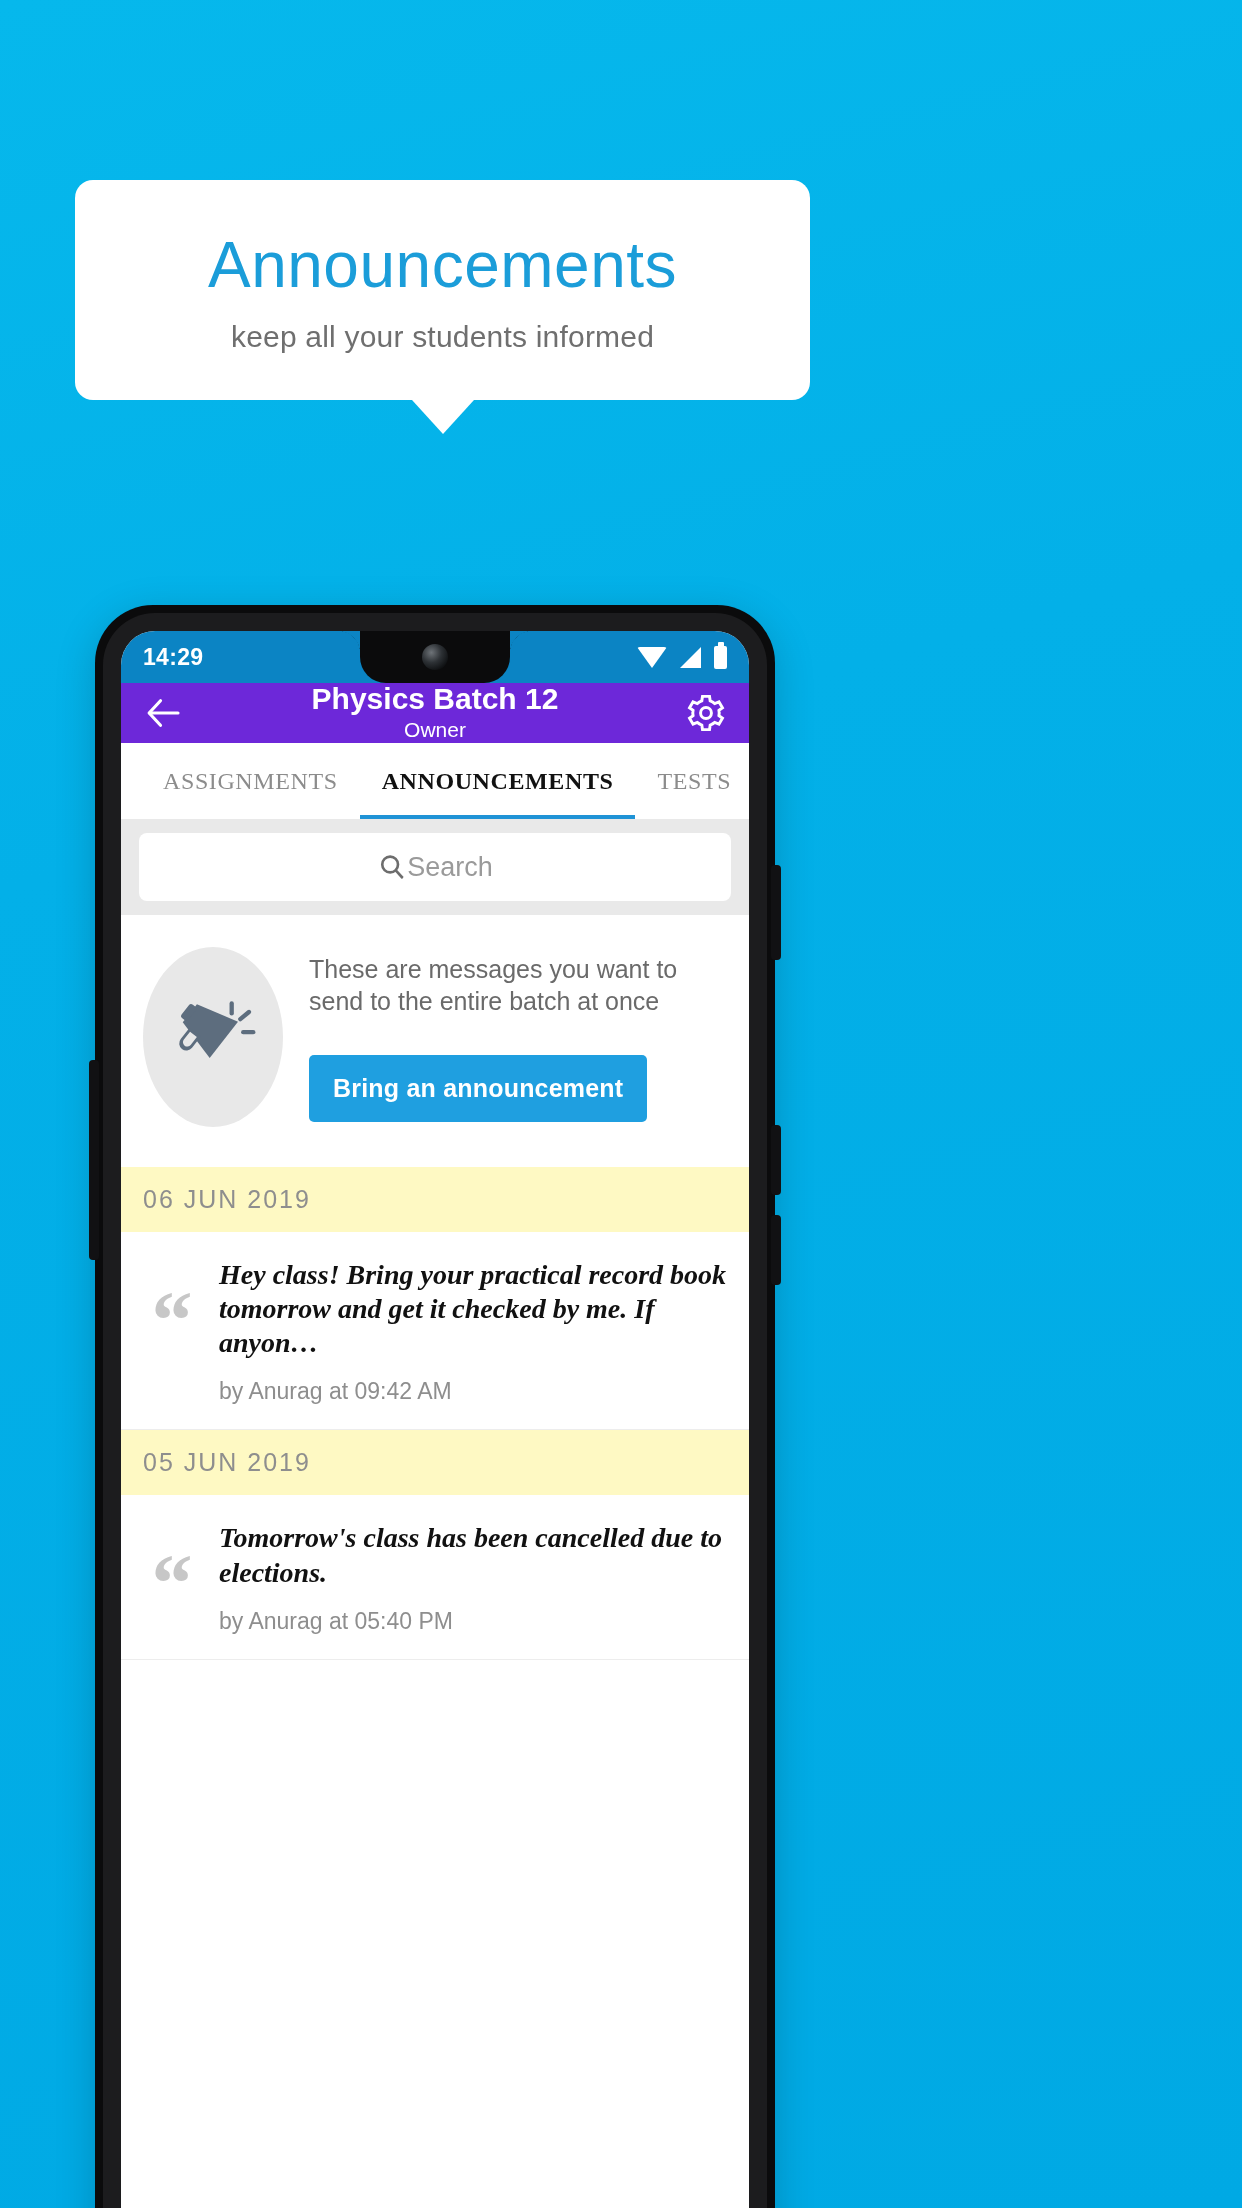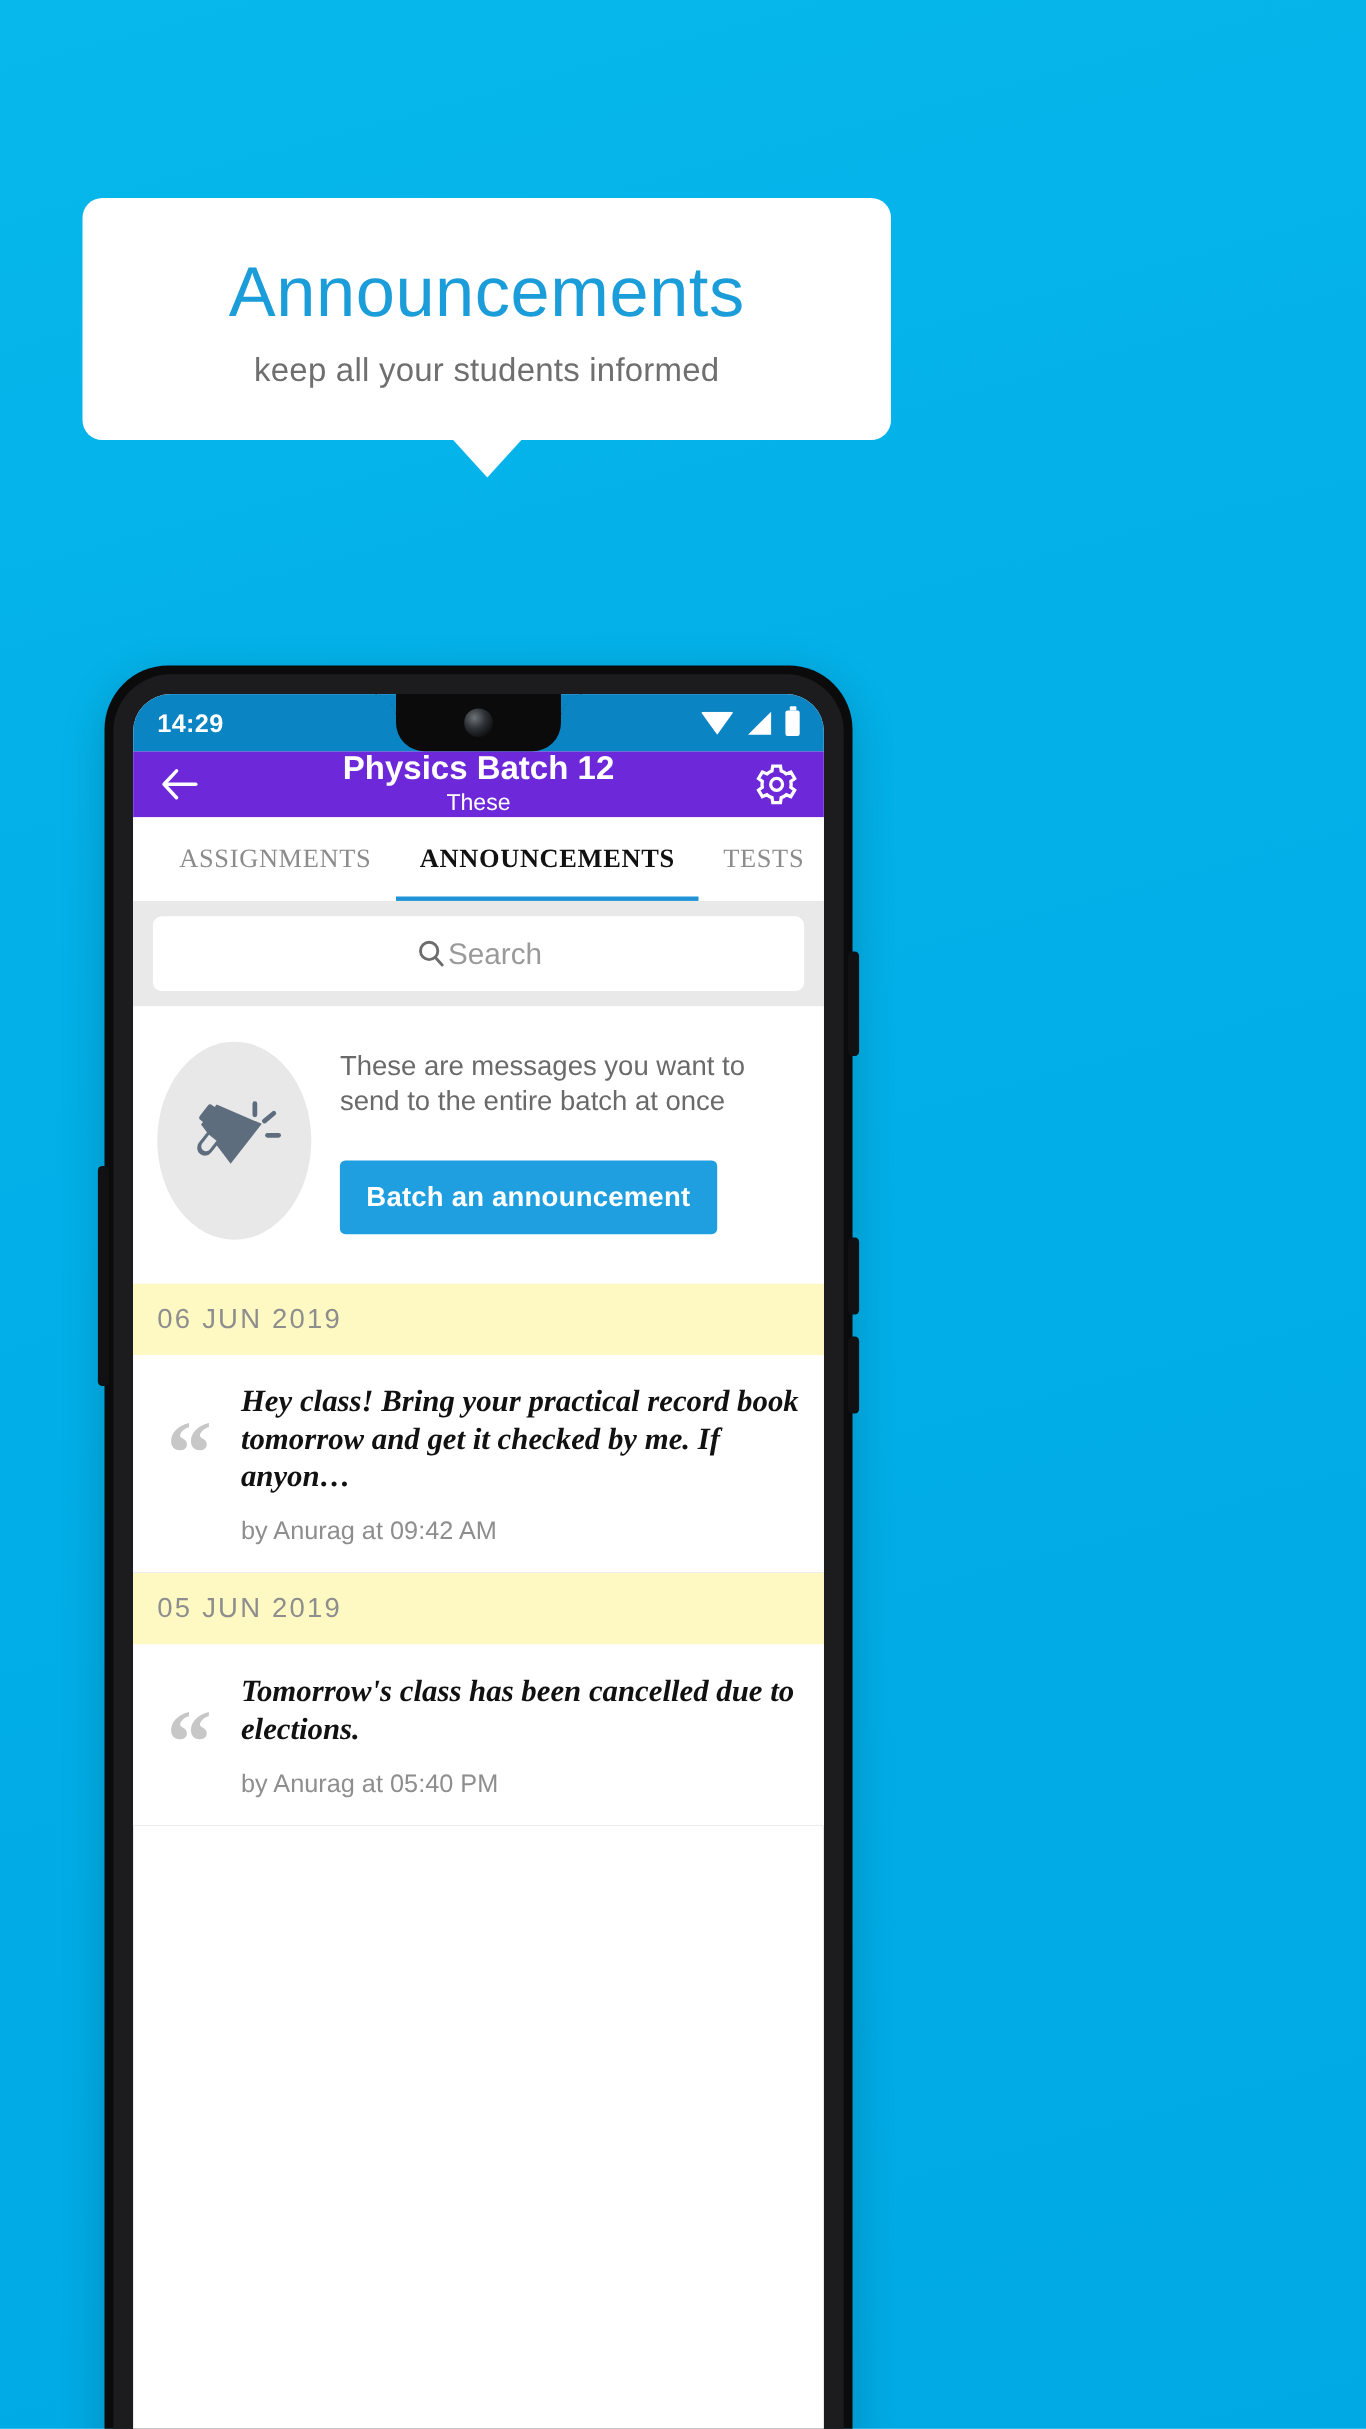--- a/index.html
+++ b/index.html
@@ -373,21 +373,21 @@
 
     <div class="appbar">
       <span class="back-arrow">
         <svg viewBox="0 0 24 24" width="42" height="42" fill="none" stroke="#ffffff" stroke-width="1.8" stroke-linecap="round" stroke-linejoin="round">
           <line x1="20" y1="12" x2="4" y2="12"></line>
           <polyline points="10,5 3.5,12 10,19"></polyline>
         </svg>
       </span>
       <div class="appbar-titles">
         <div class="appbar-title">Physics Batch 12</div>
-        <div class="appbar-sub">These</div>
+        <div class="appbar-sub">Owner</div>
       </div>
       <span class="gear">
         <svg viewBox="0 0 24 24" width="42" height="42" fill="none" stroke="#ffffff" stroke-width="1.7">
           <circle cx="12" cy="12" r="3.1"></circle>
           <path d="M19.4 13.5a7.6 7.6 0 0 0 0-3l2-1.5-2-3.4-2.4 1a7.6 7.6 0 0 0-2.6-1.5L14 2.5h-4l-.4 2.6A7.6 7.6 0 0 0 7 6.6l-2.4-1-2 3.4 2 1.5a7.6 7.6 0 0 0 0 3l-2 1.5 2 3.4 2.4-1a7.6 7.6 0 0 0 2.6 1.5l.4 2.6h4l.4-2.6a7.6 7.6 0 0 0 2.6-1.5l2.4 1 2-3.4z"></path>
         </svg>
       </span>
     </div>
 
     <div class="tabs">
@@ -422,21 +422,21 @@
             <g stroke="#5d6d7e" stroke-width="3" stroke-linecap="round">
               <line x1="45" y1="17" x2="45" y2="10"></line>
               <line x1="51" y1="21" x2="57" y2="16"></line>
               <line x1="53" y1="30" x2="60" y2="30"></line>
             </g>
           </svg>
         </span>
       </div>
       <div class="promo-right">
         <div class="promo-text">These are messages you want to send to the entire batch at once</div>
-        <button class="promo-btn">Batch an announcement</button>
+        <button class="promo-btn">Bring an announcement</button>
       </div>
     </div>
 
     <div class="date-header">06  JUN  2019</div>
     <div class="ann-item">
       <div class="quote-mark">“</div>
       <div class="ann-body">
         <div class="ann-text">Hey class! Bring your practical record book tomorrow and get it checked by me. If anyon…</div>
         <div class="ann-meta">by Anurag at 09:42 AM</div>
       </div>

